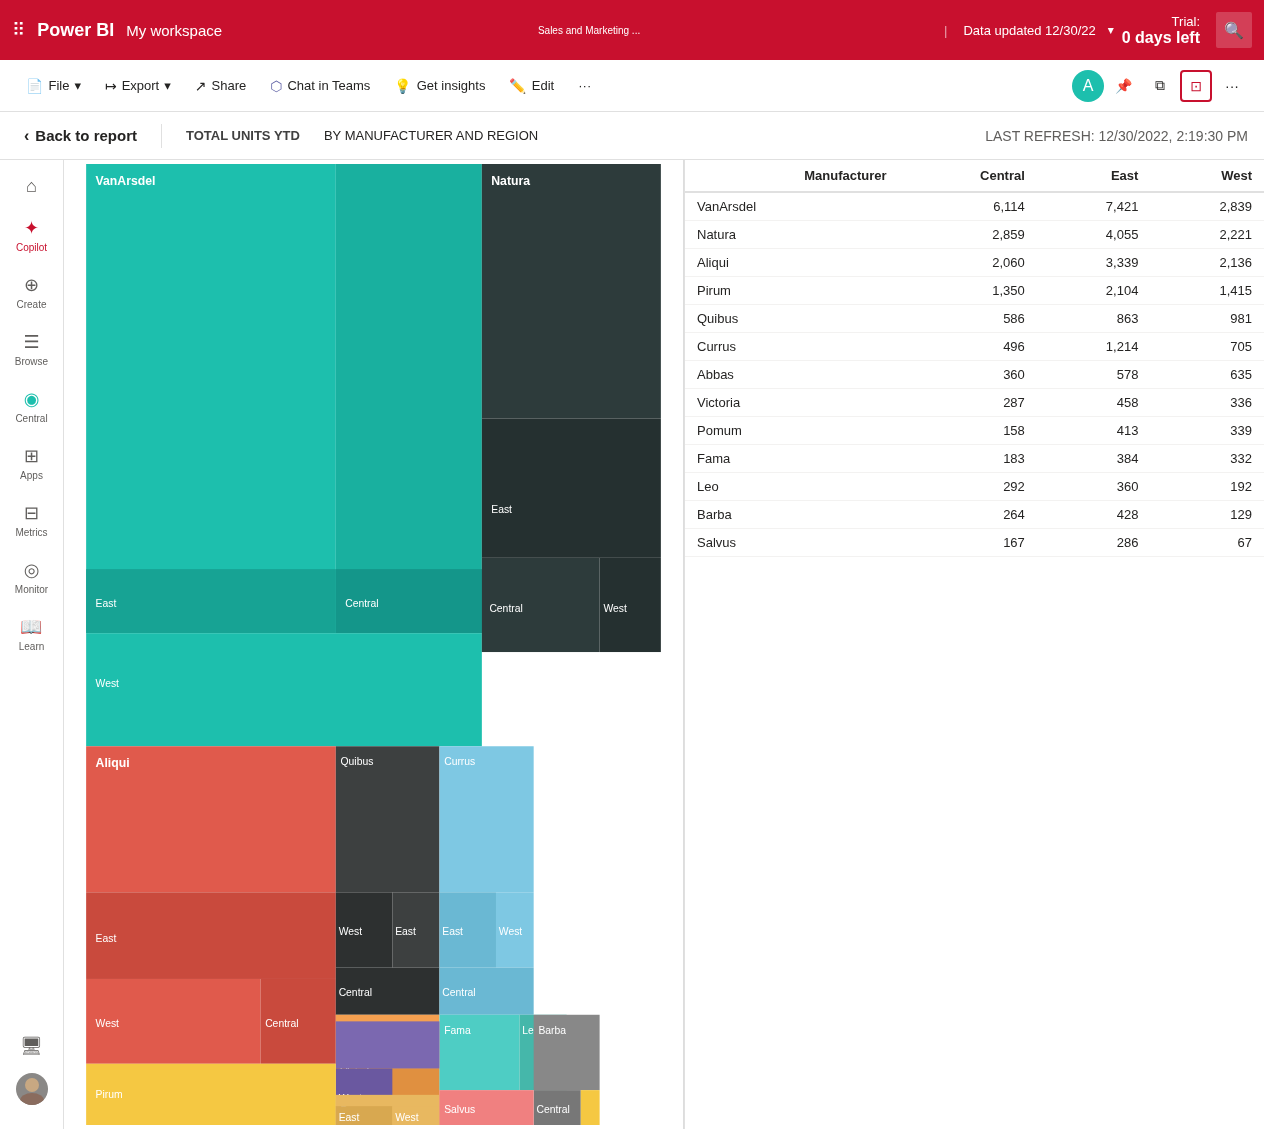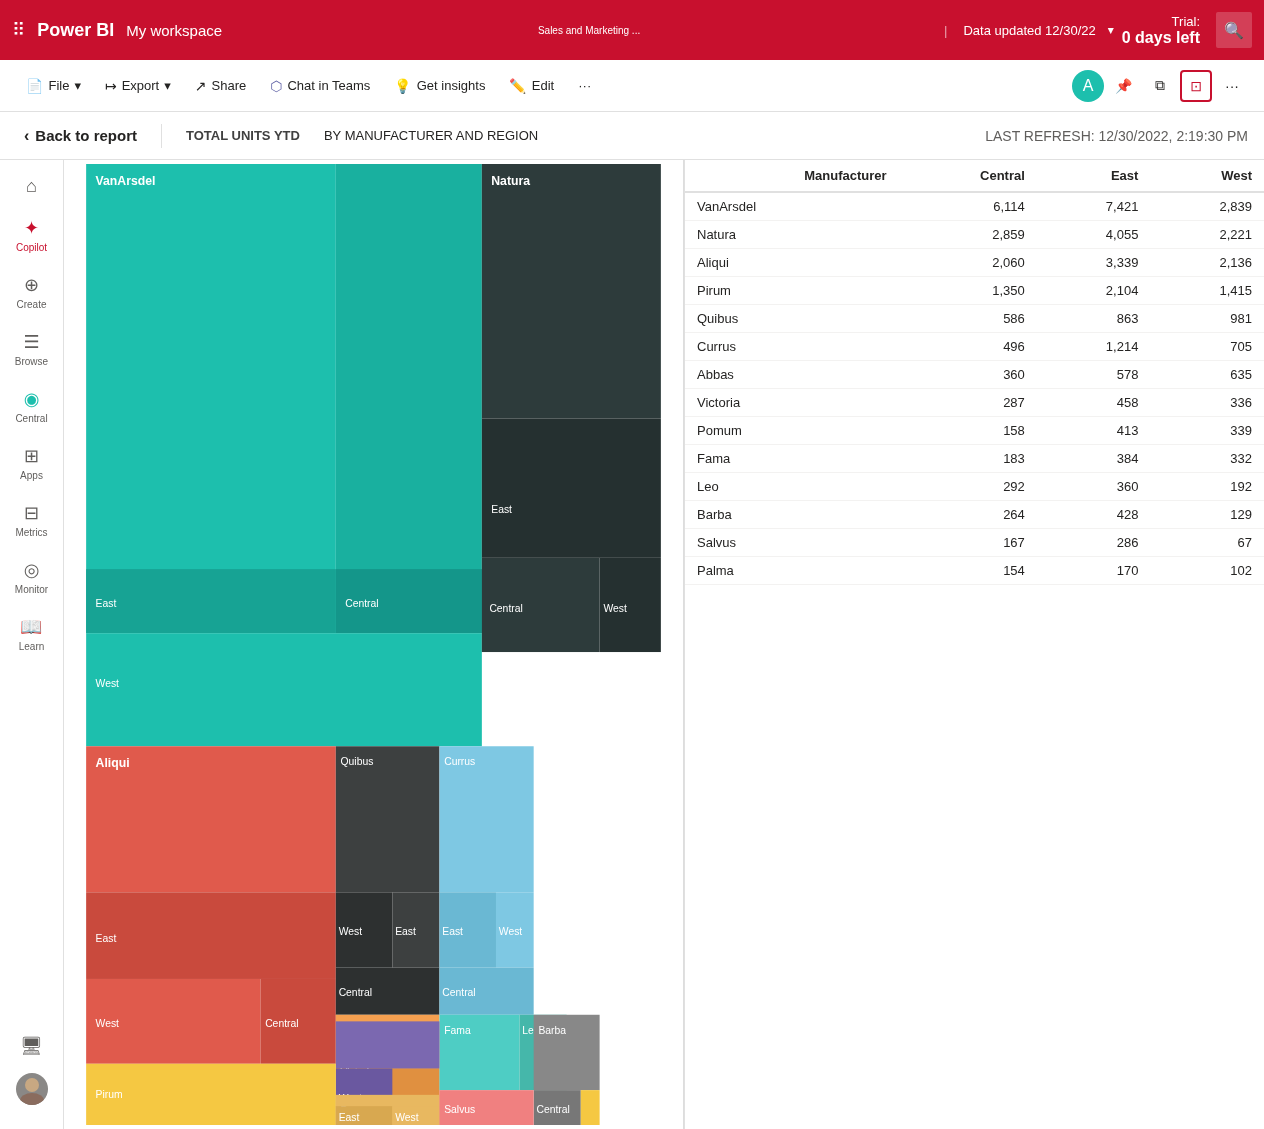--- a/index.html
+++ b/index.html
@@ -484,23 +484,17 @@
       <td>264</td>
       <td>428</td>
       <td>129</td>
     </tr>
             <tr>
       <td>Salvus</td>
       <td>167</td>
       <td>286</td>
       <td>67</td>
     </tr>
-            <tr>
-      <td>Palma</td>
-      <td>154</td>
-      <td>170</td>
-      <td>102</td>
-    </tr>
           </tbody>
       </table>
     </div>
   </div>
 </div>
 
 </body></html>

